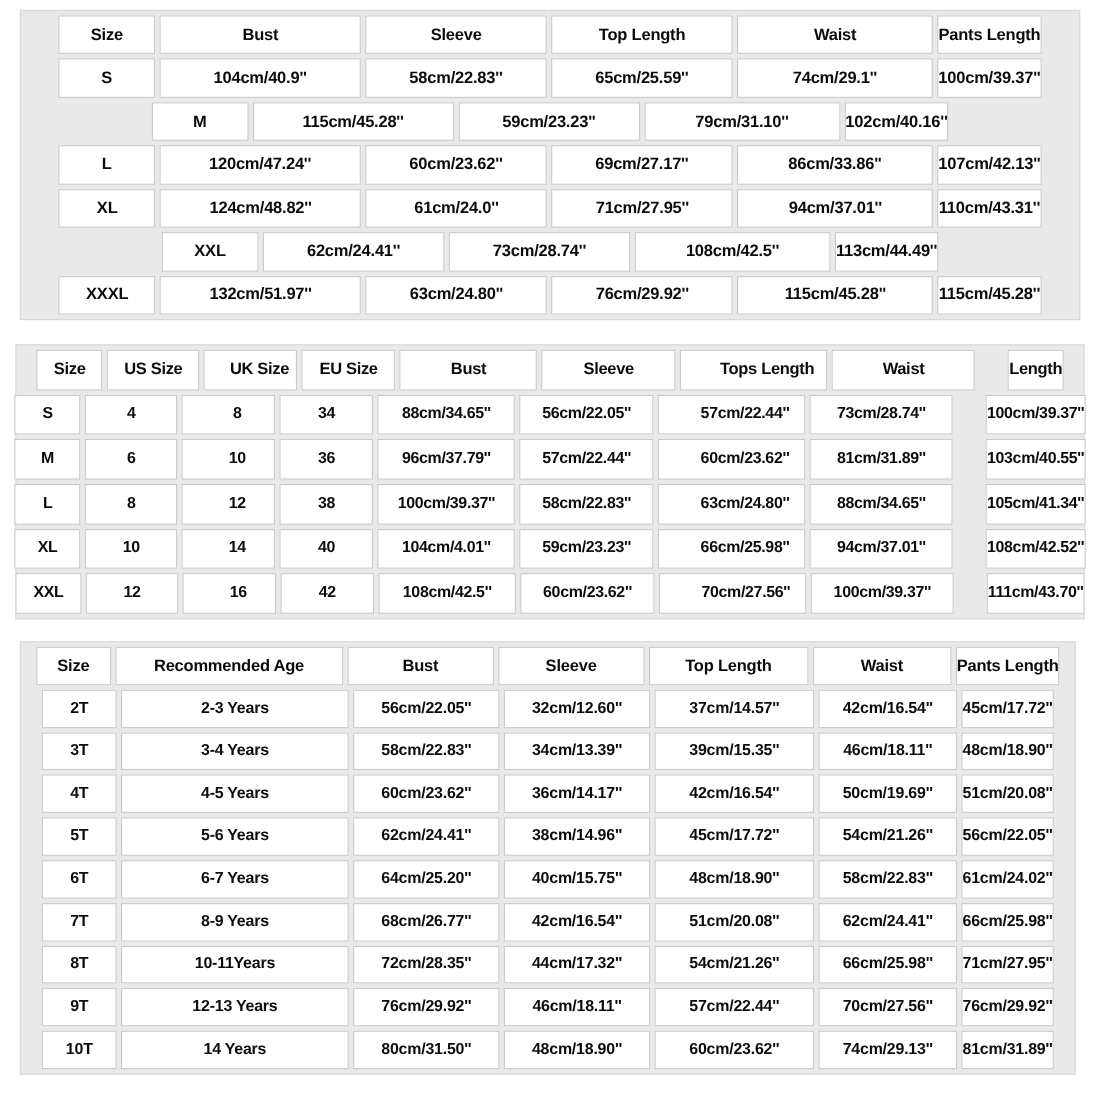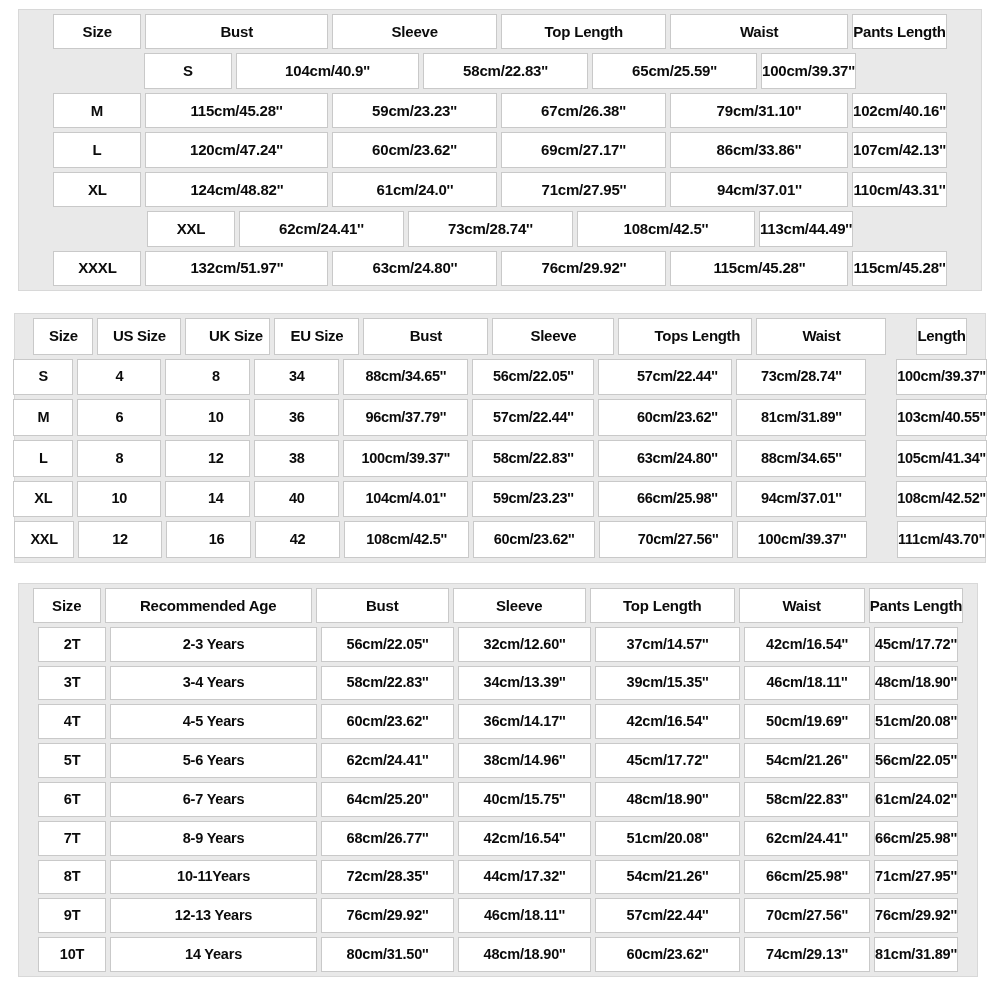--- a/index.html
+++ b/index.html
@@ -107,27 +107,27 @@
         <div class="tcell c2">Sleeve</div>
         <div class="tcell c3">Top Length</div>
         <div class="tcell c4">Waist</div>
         <div class="tcell c5">Pants Length</div>
       </div>
       <div class="trow">
         <div class="tcell c0">S</div>
         <div class="tcell c1">104cm/40.9''</div>
         <div class="tcell c2">58cm/22.83''</div>
         <div class="tcell c3">65cm/25.59''</div>
+        <div class="tcell c4">74cm/29.1''</div>
         <div class="tcell c5">100cm/39.37''</div>
       </div>
       <div class="trow">
         <div class="tcell c0">M</div>
         <div class="tcell c1">115cm/45.28''</div>
         <div class="tcell c2">59cm/23.23''</div>
-        <div class="tcell c3">67cm/26.38''</div>
         <div class="tcell c4">79cm/31.10''</div>
         <div class="tcell c5">102cm/40.16''</div>
       </div>
       <div class="trow">
         <div class="tcell c0">L</div>
         <div class="tcell c1">120cm/47.24''</div>
         <div class="tcell c2">60cm/23.62''</div>
         <div class="tcell c3">69cm/27.17''</div>
         <div class="tcell c4">86cm/33.86''</div>
         <div class="tcell c5">107cm/42.13''</div>

